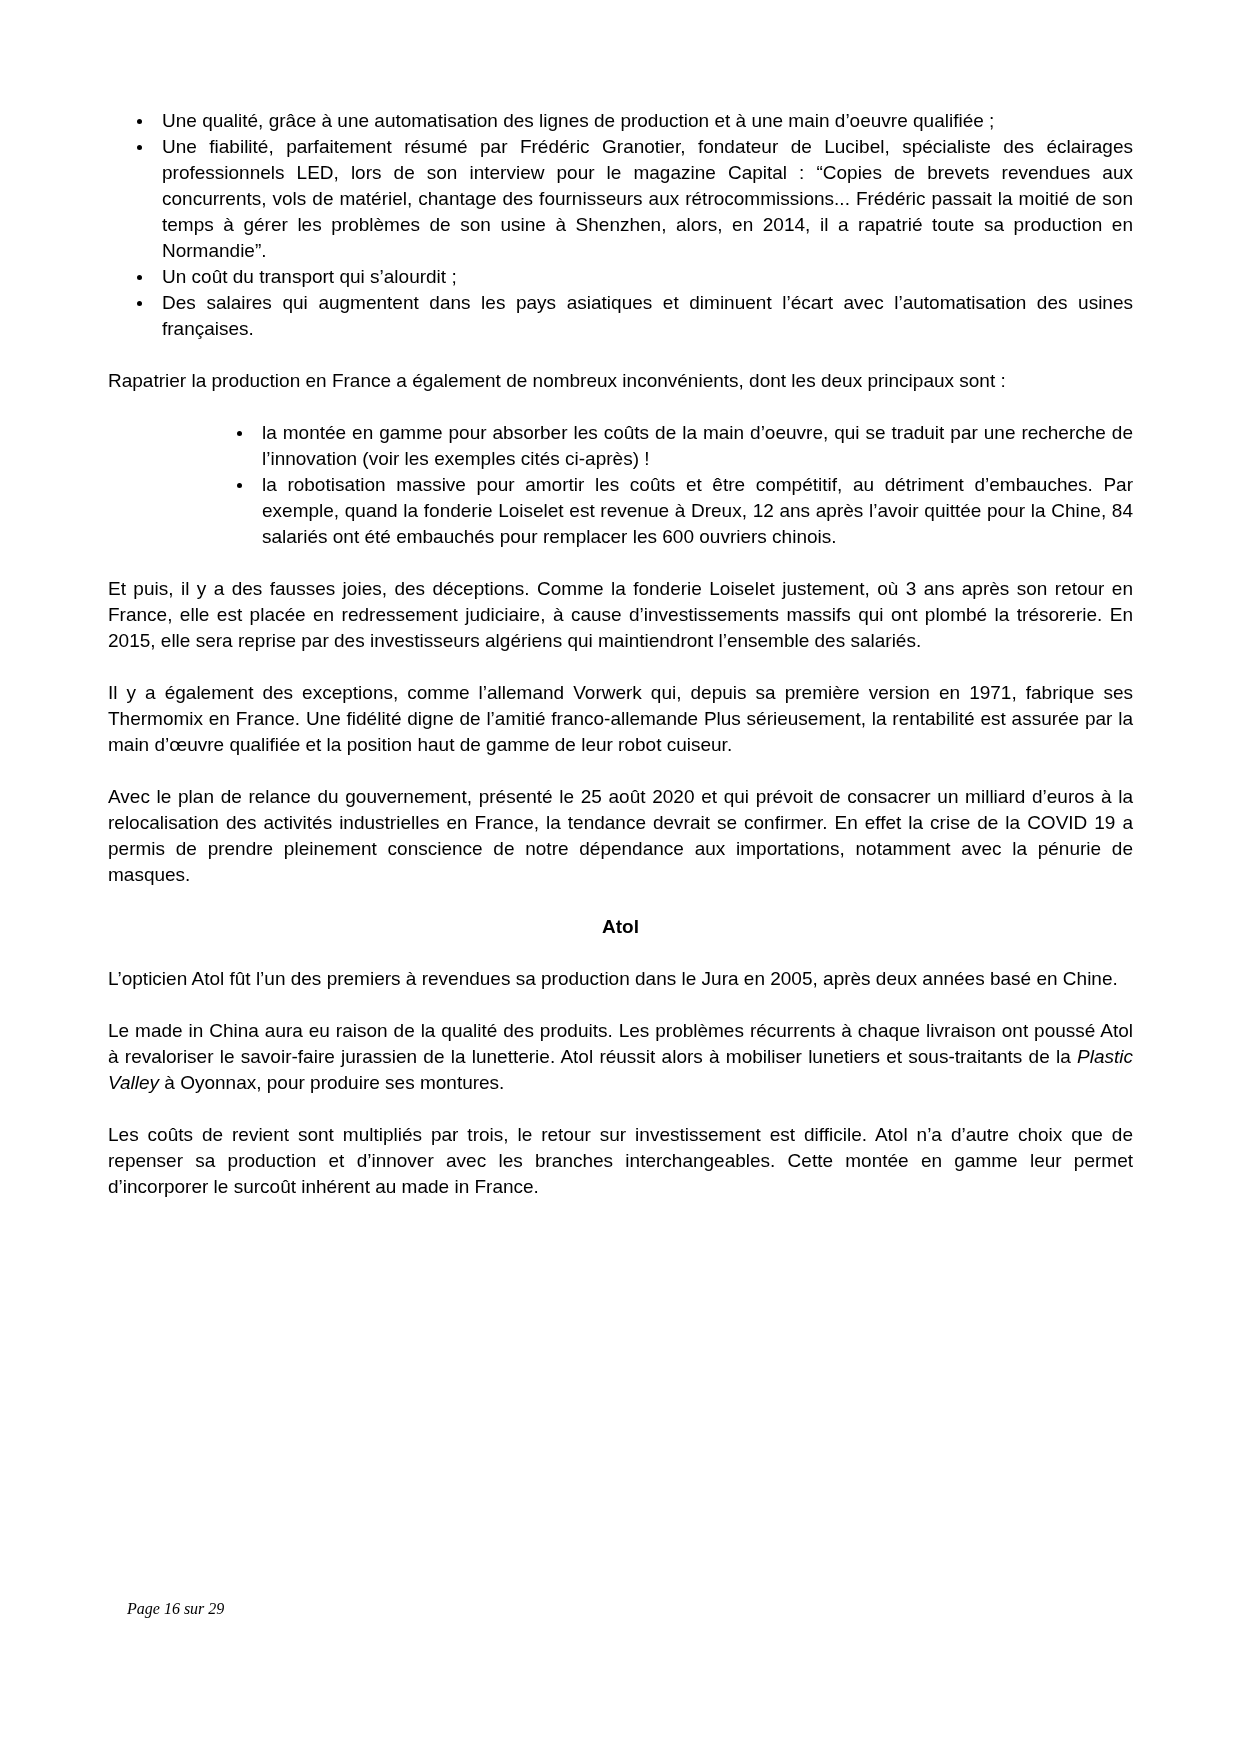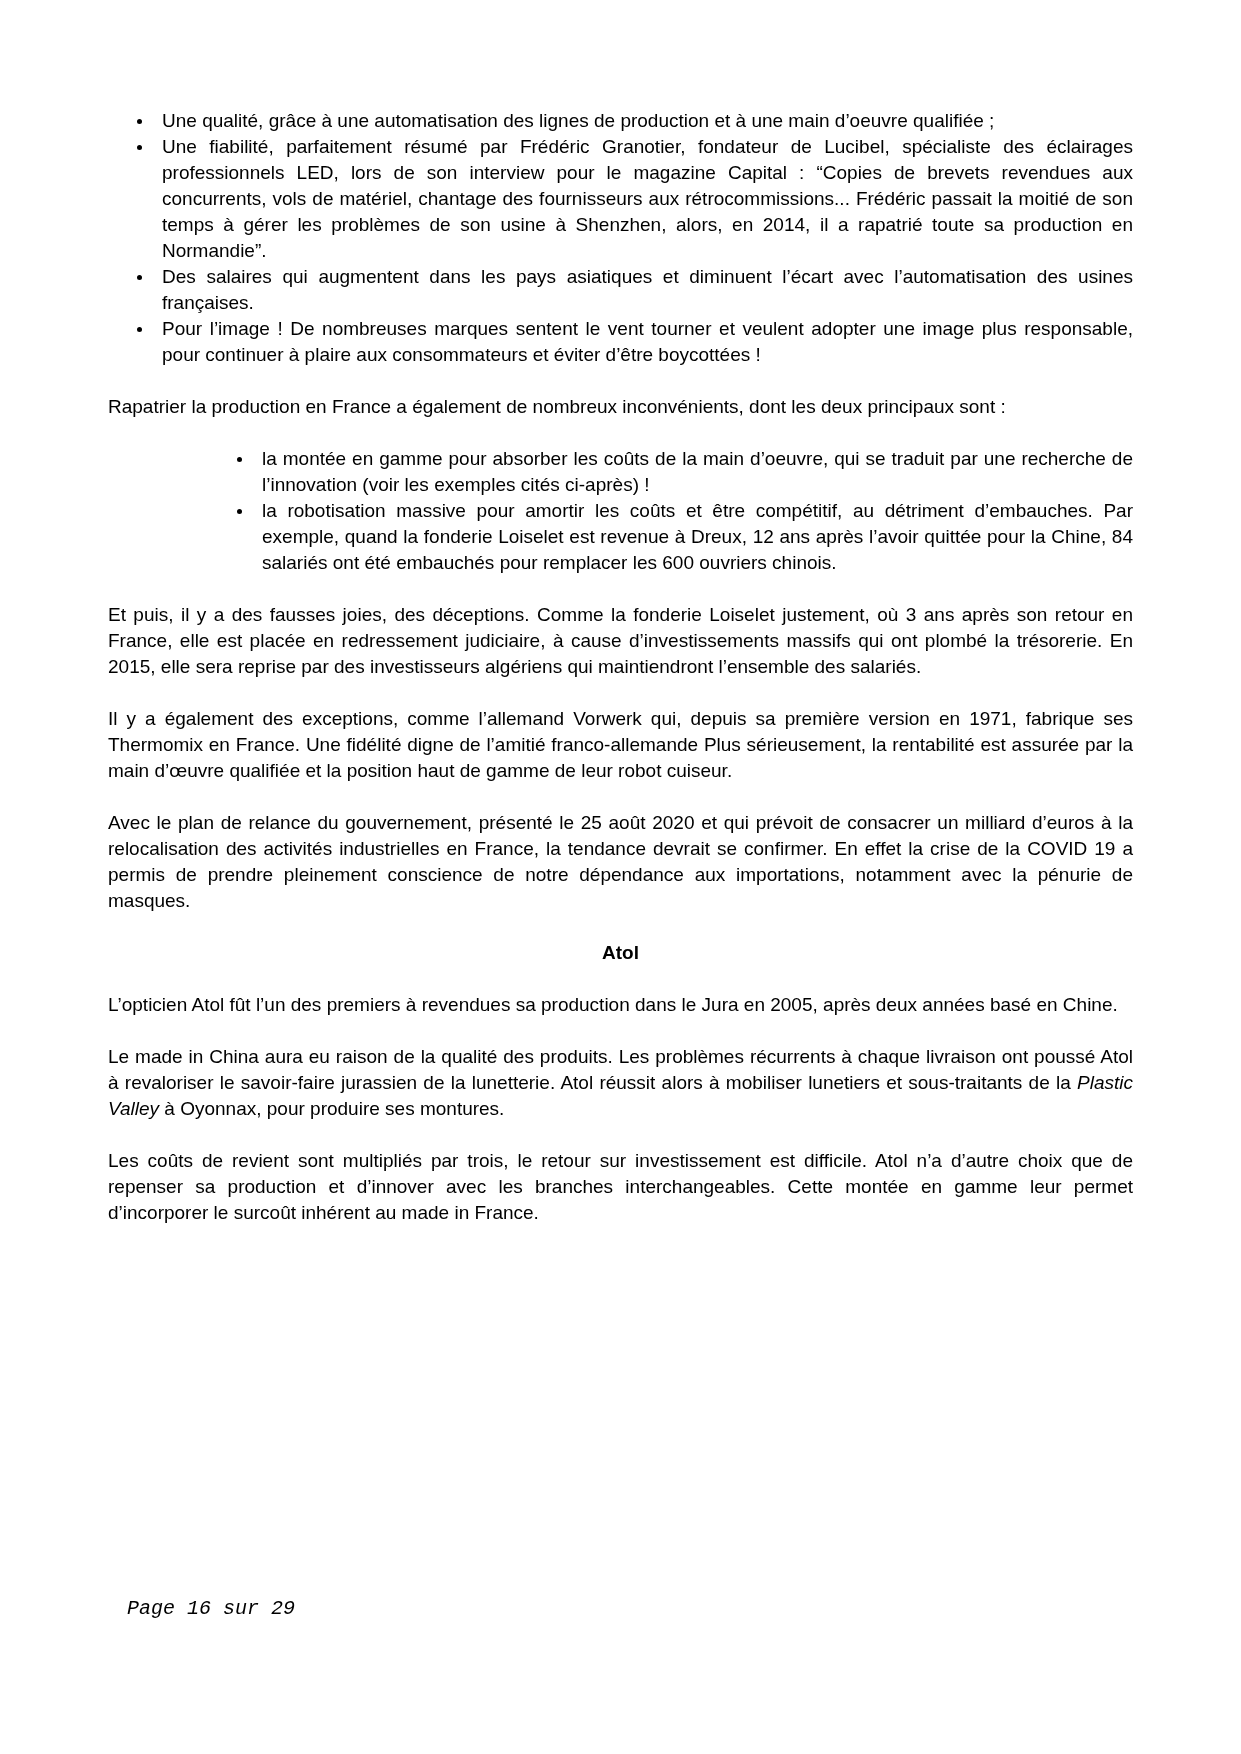--- a/index.html
+++ b/index.html
@@ -56,39 +56,39 @@
     font-weight: bold;
     text-align: center;
   }
 
   .italic { font-style: italic; }
 
   .footer {
     position: absolute;
     left: 127px;
     top: 1596px;
-    font-family: Liberation Mono, monospace;
+    font-family: Liberation Serif, serif;
     font-style: italic;
-    font-size: 20px;
+    font-size: 16px;
     line-height: 26px;
     color: #000;
     text-align: right;
   }
 </style>
 </head>
 <body>
 
 <div class="page">
   <div class="content">
 
     <ul class="doc-list level-1">
       <li><span>Une qualité, grâce à une automatisation des lignes de production et à une main d’oeuvre qualifiée ;</span></li>
       <li><span>Une fiabilité, parfaitement résumé par Frédéric Granotier, fondateur de Lucibel, spécialiste des éclairages professionnels LED, lors de son interview pour le magazine Capital : “Copies de brevets revendues aux concurrents, vols de matériel, chantage des fournisseurs aux rétrocommissions... Frédéric passait la moitié de son temps à gérer les problèmes de son usine à Shenzhen, alors, en 2014, il a rapatrié toute sa production en Normandie”.</span></li>
+      <li><span>Un coût du transport qui s’alourdit ;</span></li>
       <li><span>Des salaires qui augmentent dans les pays asiatiques et diminuent l’écart avec l’automatisation des usines françaises.</span></li>
-      <li><span>Pour l’image ! De nombreuses marques sentent le vent tourner et veulent adopter une image plus responsable, pour continuer à plaire aux consommateurs et éviter d’être boycottées !</span></li>
     </ul>
 
     <p>Rapatrier la production en France a également de nombreux inconvénients, dont les deux principaux sont :</p>
 
     <ul class="doc-list level-2">
       <li><span>la montée en gamme pour absorber les coûts de la main d’oeuvre, qui se traduit par une recherche de l’innovation (voir les exemples cités ci-après) !</span></li>
       <li><span>la robotisation massive pour amortir les coûts et être compétitif, au détriment d’embauches. Par exemple, quand la fonderie Loiselet est revenue à Dreux, 12 ans après l’avoir quittée pour la Chine, 84 salariés ont été embauchés pour remplacer les 600 ouvriers chinois.</span></li>
     </ul>
 
     <p>Et puis, il y a des fausses joies, des déceptions. Comme la fonderie Loiselet justement, où 3 ans après son retour en France, elle est placée en redressement judiciaire, à cause d’investissements massifs qui ont plombé la trésorerie. En 2015, elle sera reprise par des investisseurs algériens qui maintiendront l’ensemble des salariés.</p>

